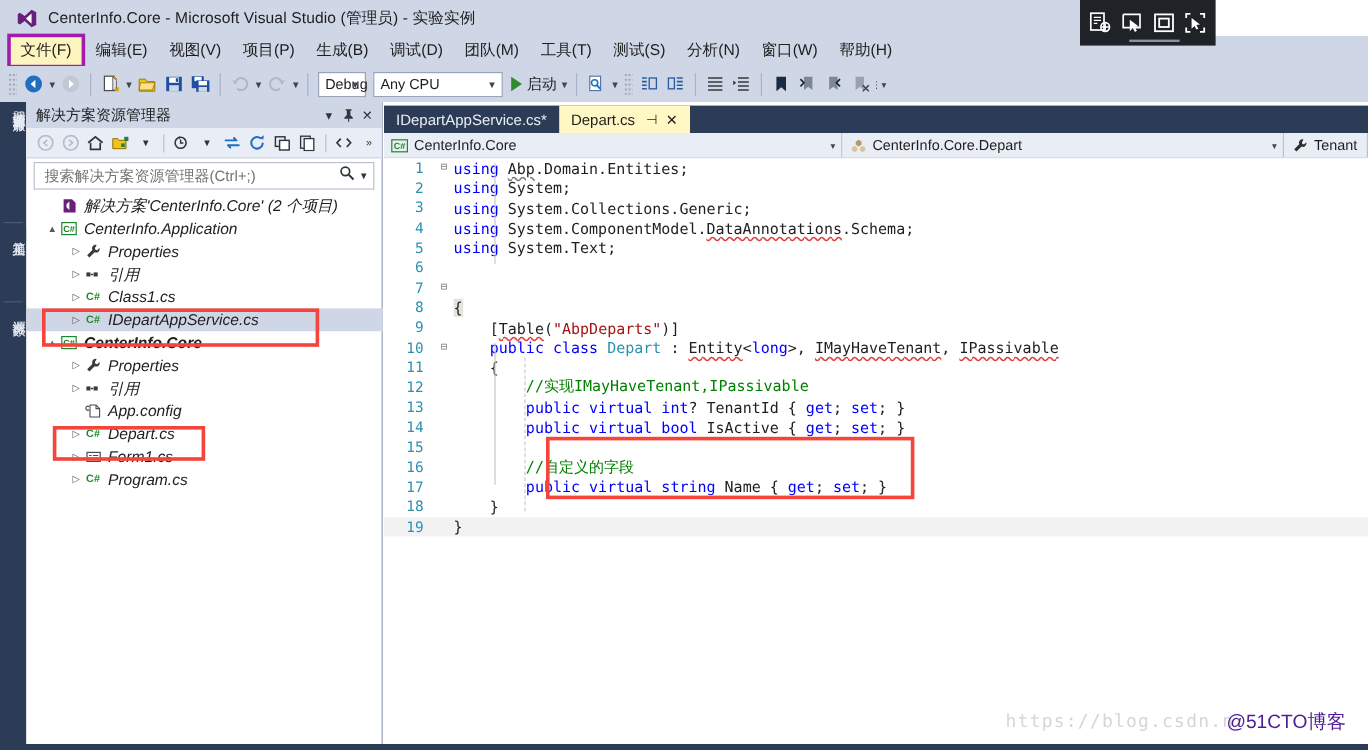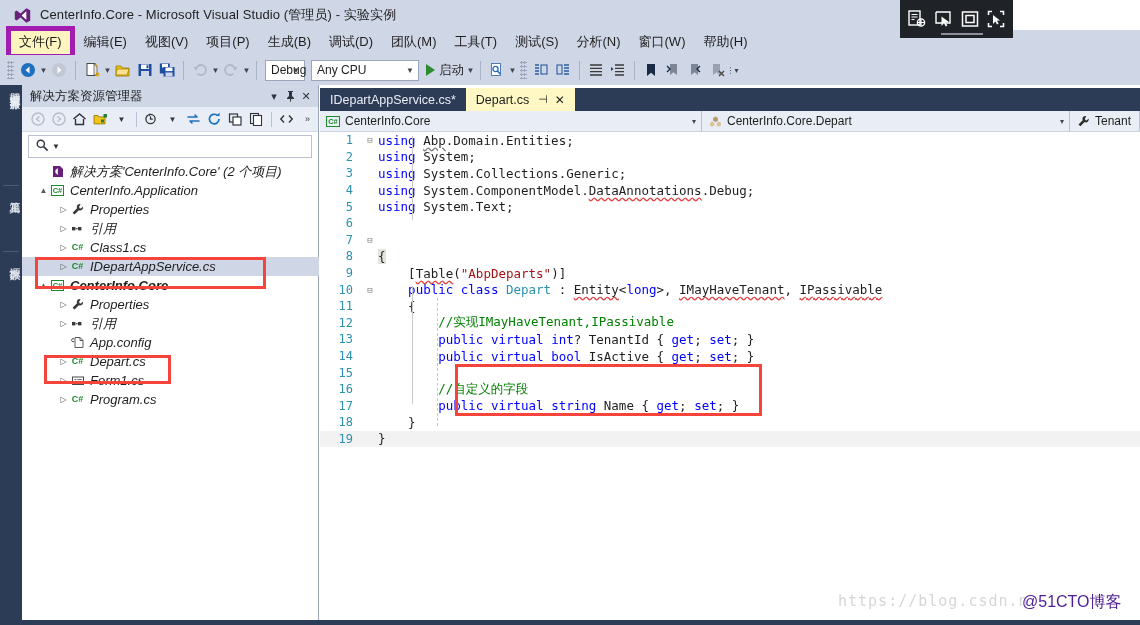--- a/index.html
+++ b/index.html
@@ -26,21 +26,21 @@
 
   
   #menubar{
     position:absolute; left:0; top:30px; width:1140px; height:25px;
     background:#cfd6e6; display:flex; align-items:center; padding-left:6px;
   }
   .menu-item{
     font-size:13px; color:#1e1e1e; padding:3px 9px 4px 9px; white-space:nowrap;
     cursor:default;
   }
-  .menu-item.active{ background:#fdf4bf; border:5px solid #a21caf; padding:2px 8px 3px 8px;}
+  .menu-item.active{ background:#fdf4bf; border:3px solid #a21caf; padding:2px 8px 3px 8px;}
 
   
   #toolbar{
     position:absolute; left:0; top:55px; width:1140px; height:30px;
     background:#cfd6e6; display:flex; align-items:center; padding-left:4px;
   }
   .grip{ width:7px;height:18px;margin:0 3px;
     background:
       radial-gradient(circle at 1.5px 1.5px, #9aa4bb 1px, transparent 1.2px) 0 0/3px 4px;
   }
@@ -470,20 +470,21 @@
       <svg width="15" height="14" viewBox="0 0 15 14">
           <path d="M5 3.5 L1.8 7 L5 10.5 M10 3.5 L13.2 7 L10 10.5" stroke="#30353d" stroke-width="1.4" fill="none"></path>
         </svg>
       </div>
     <div class="se-tb">
         <span style="font-size:9px;color:#30353d">»</span>
       </div>
   </div>
 
   <div id="se-search-wrap">
+    <input id="se-search" readonly="" placeholder="搜索解决方案资源管理器(Ctrl+;)" style="">
     <span>
       <svg width="14" height="14" viewBox="0 0 14 14">
           <circle cx="5.8" cy="5.8" r="3.6" fill="none" stroke="#30353d" stroke-width="1.4"></circle>
           <path d="M8.6 8.6 L12.6 12.6" stroke="#30353d" stroke-width="1.6"></path>
         </svg>
     </span>
     <span style="font-size:8px;color:#30353d;margin-left:3px">▼</span>
   </div>
 
   <div id="se-tree">
@@ -674,21 +675,21 @@
       <span class="codetxt"><span class="kw">using</span><span class="pln"> System;</span></span>
     </div>
     <div class="cline">
       <span class="ln">3</span>
       <span class="fold"></span>
       <span class="codetxt"><span class="kw">using</span><span class="pln"> System.Collections.Generic;</span></span>
     </div>
     <div class="cline">
       <span class="ln">4</span>
       <span class="fold"></span>
-      <span class="codetxt"><span class="kw">using</span><span class="pln"> System.ComponentModel.</span><span class="pln sq">DataAnnotations</span><span class="pln">.Debug;</span></span>
+      <span class="codetxt"><span class="kw">using</span><span class="pln"> System.ComponentModel.</span><span class="pln sq">DataAnnotations</span><span class="pln">.Schema;</span></span>
     </div>
     <div class="cline">
       <span class="ln">5</span>
       <span class="fold"></span>
       <span class="codetxt"><span class="kw">using</span><span class="pln"> System.Text;</span></span>
     </div>
     <div class="cline">
       <span class="ln">6</span>
       <span class="fold"></span>
       <span class="codetxt"></span>

